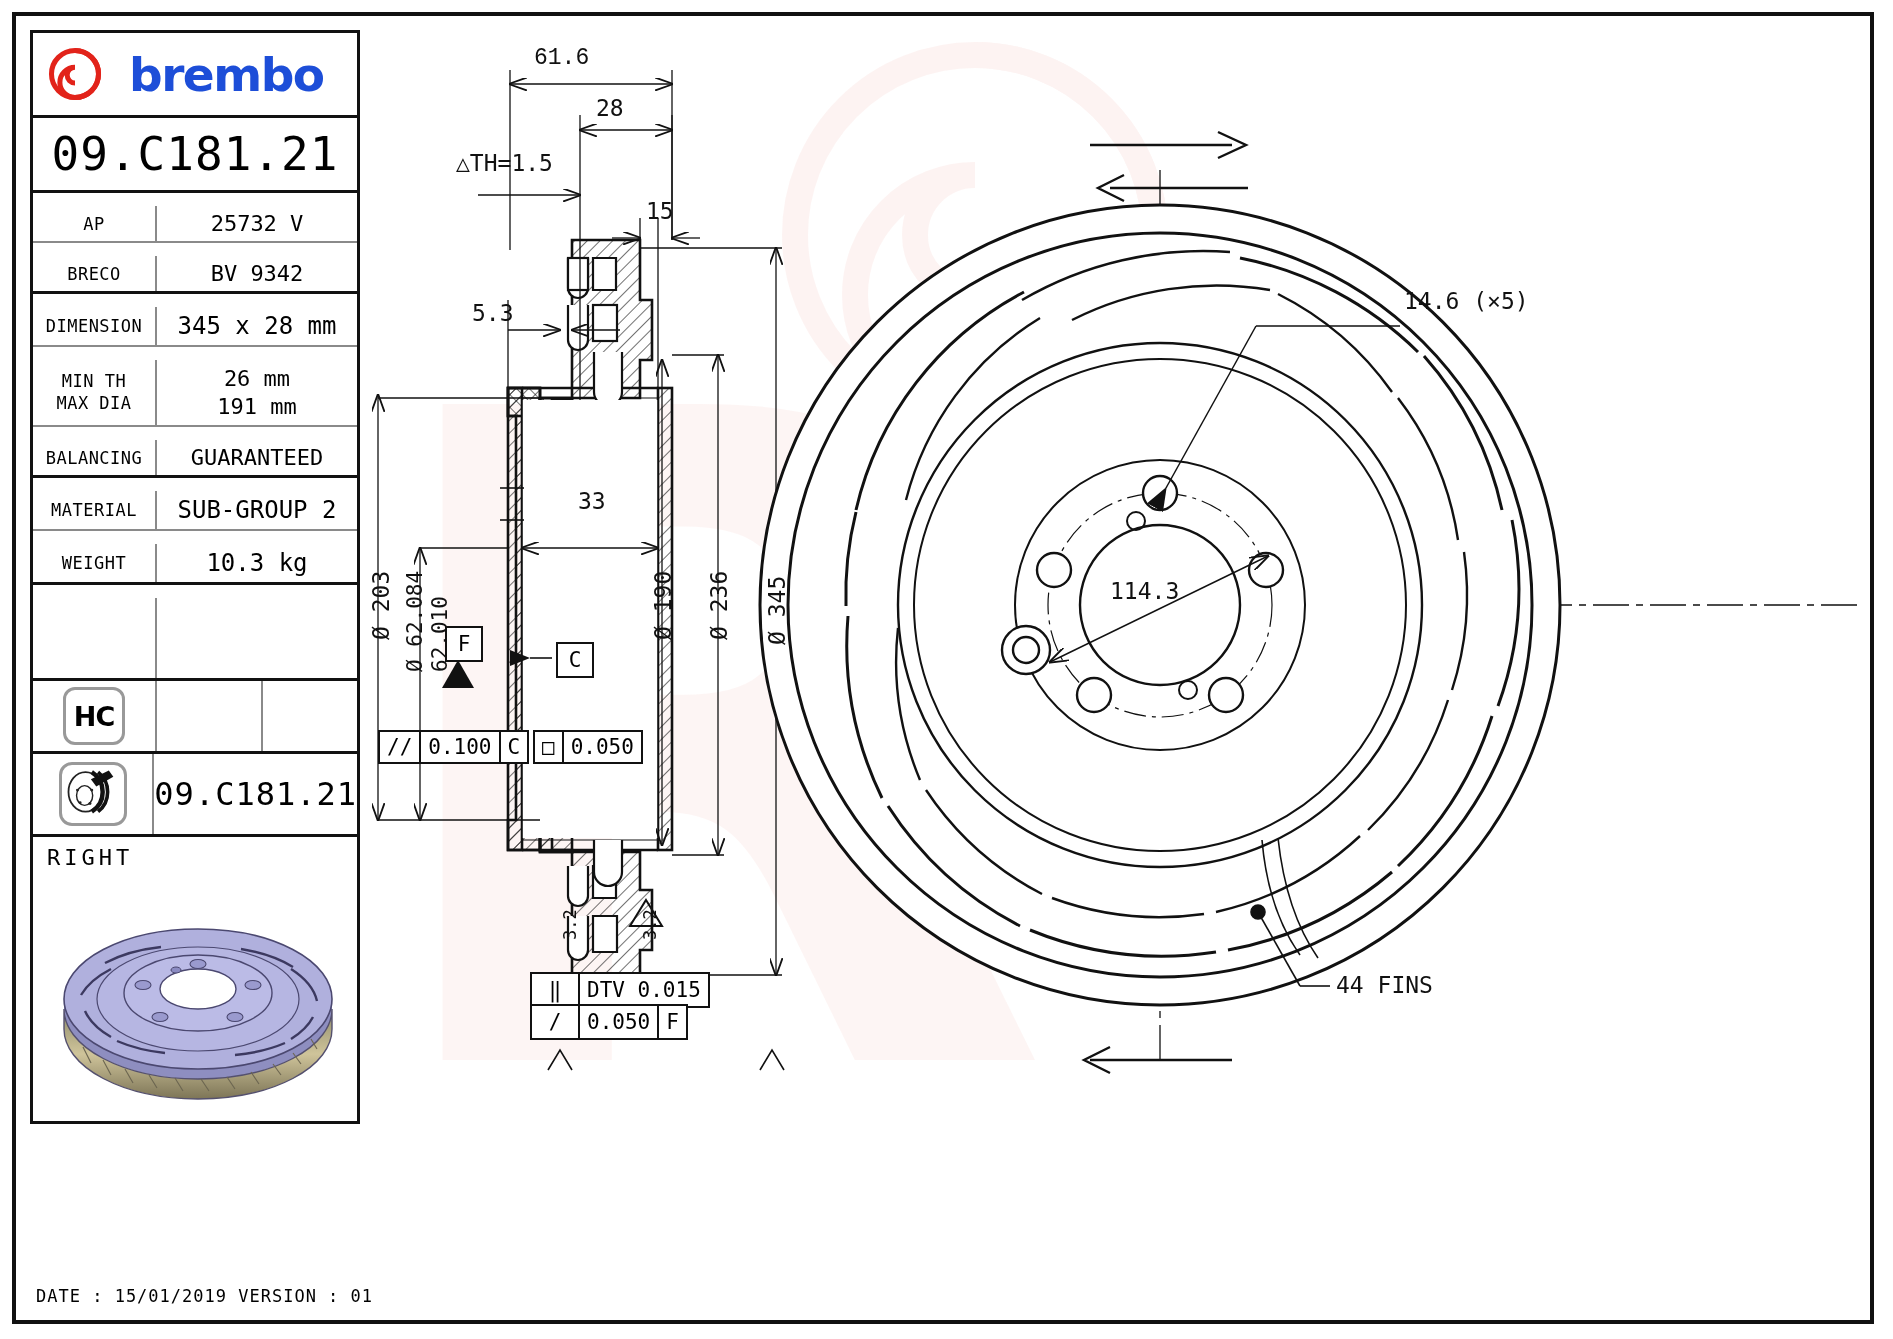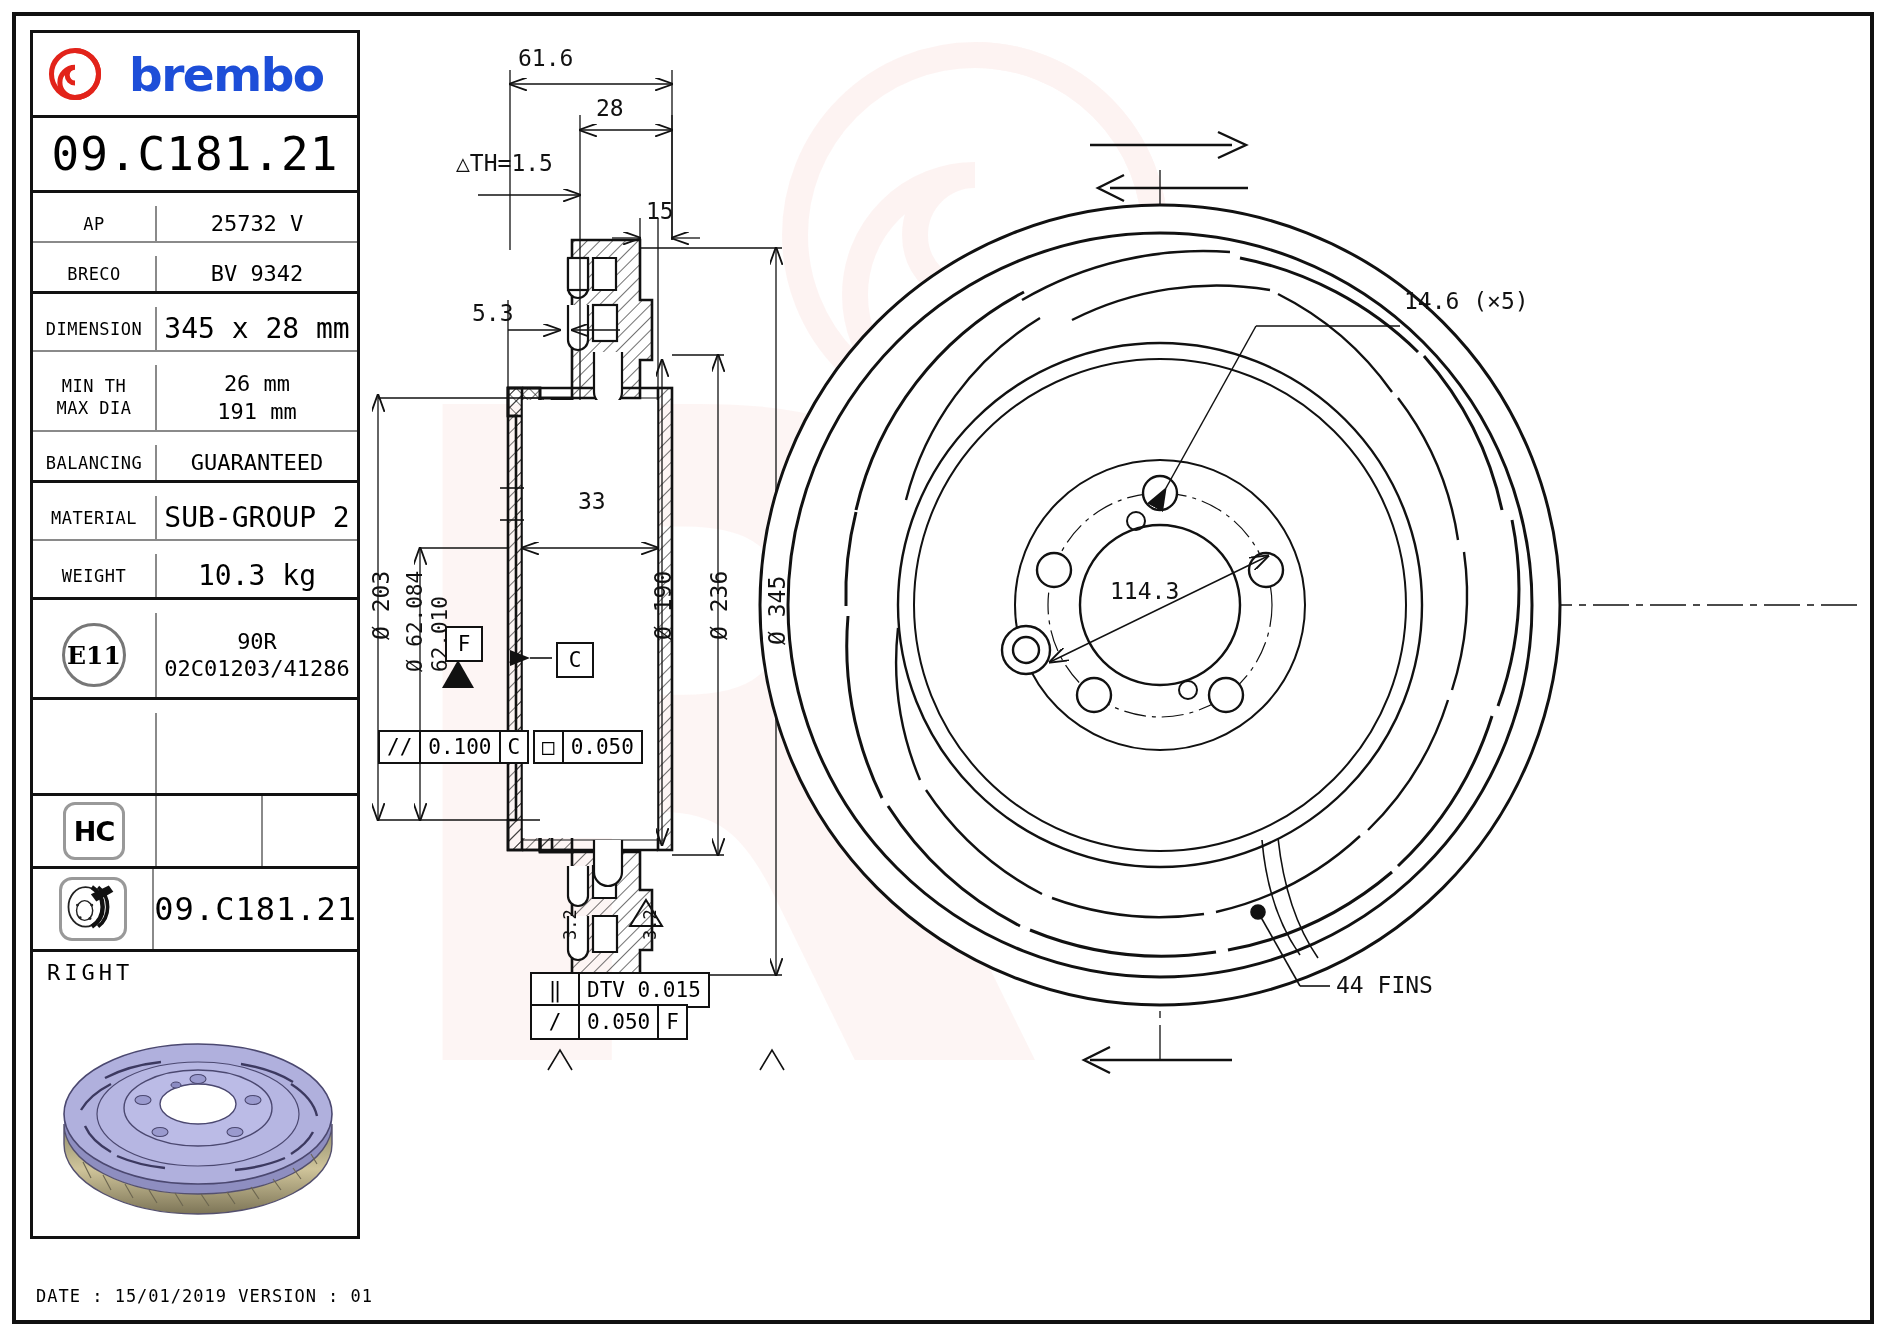--- a/index.html
+++ b/index.html
@@ -20,21 +20,21 @@
   #infotable{position:absolute;left:30px;top:30px;width:330px;
              border:3px solid #111;box-sizing:border-box;background:#fff;}
   #infotable .row{display:flex;border-bottom:2px solid #8a8a8a;margin-top:13px;}
   #infotable .row:last-child{border-bottom:none;}
   #infotable .thickrow{border-bottom:3px solid #111;}
   .cellL{width:124px;box-sizing:border-box;display:flex;align-items:center;
          justify-content:center;border-right:2px solid #8a8a8a;
          font-size:17px;letter-spacing:.5px;padding:5px 2px;}
   .cellR{flex:1;display:flex;align-items:center;justify-content:center;
          font-size:22px;padding:5px 6px;text-align:center;}
-  .cellR.big{font-size:28px;}
+  .cellR.big{font-size:24px;}
   .logo-row{height:82px;display:flex;align-items:center;justify-content:flex-start;
             padding-left:14px;border-bottom:3px solid #111;}
   .partno-row{height:72px;display:flex;align-items:center;justify-content:center;
               border-bottom:3px solid #111;font-size:46px;letter-spacing:1px;}
   .brembo-word{font-family:"DejaVu Sans",sans-serif;font-weight:bold;
                font-size:47px;color:#1d4ed8;letter-spacing:-1.5px;margin-left:26px;}
   .e11cell{width:124px;box-sizing:border-box;display:flex;align-items:center;
            justify-content:center;border-right:2px solid #8a8a8a;padding:10px 0;}
   .e11{width:58px;height:58px;border:3px solid #777;border-radius:50%;
        display:flex;align-items:center;justify-content:center;
@@ -144,29 +144,20 @@
     <div class="row">
       <div class="cellL">MATERIAL</div>
       <div class="cellR big">SUB-GROUP 2</div>
     </div>
 
     <div class="row thickrow">
       <div class="cellL">WEIGHT</div>
       <div class="cellR big">10.3 kg</div>
     </div>
 
-    <div class="row thickrow">
-      <div class="e11cell">
-        <div class="e11">E11</div>
-      </div>
-      <div class="homol">
-        <span>90R</span>
-        <span>02C01203/41286</span>
-      </div>
-    </div>
 
     <div class="row thickrow blankrow">
       <div class="cellL"></div>
       <div class="cellR"></div>
     </div>
 
     <div class="hc-row">
       <div class="hc-cell">
         <div class="hc">HC</div>
       </div>
@@ -454,21 +445,21 @@
         <line x1="1300" y1="986" x2="1330" y2="986"></line>
       </g>
     </g>
 
     <g stroke="#111" stroke-width="1.6" fill="none">
       <path d="M548 1070 L560 1050 L572 1070"></path>
       <path d="M760 1070 L772 1050 L784 1070"></path>
     </g>
   </svg>
 
-  <div class="dimtext" style="left:518px;top:45px;">61.6</div>
+  <div class="dimtext" style="left:534px;top:45px;font-family:Liberation Mono, monospace;">61.6</div>
   <div class="dimtext" style="left:596px;top:95px;">28</div>
   <div class="dimtext" style="left:456px;top:150px;">△TH=1.5</div>
   <div class="dimtext" style="left:646px;top:198px;">15</div>
   <div class="dimtext" style="left:472px;top:300px;">5.3</div>
   <div class="dimtext" style="left:578px;top:488px;">33</div>
 
   <div class="dimtext rot" style="left:368px;top:640px;">Ø 203</div>
   <div class="dimtext rot" style="left:403px;top:672px;font-size:21px;">Ø 62.084</div>
   <div class="dimtext rot" style="left:428px;top:672px;font-size:21px;">62.010</div>
   <div class="dimtext rot" style="left:650px;top:640px;">Ø 190</div>

